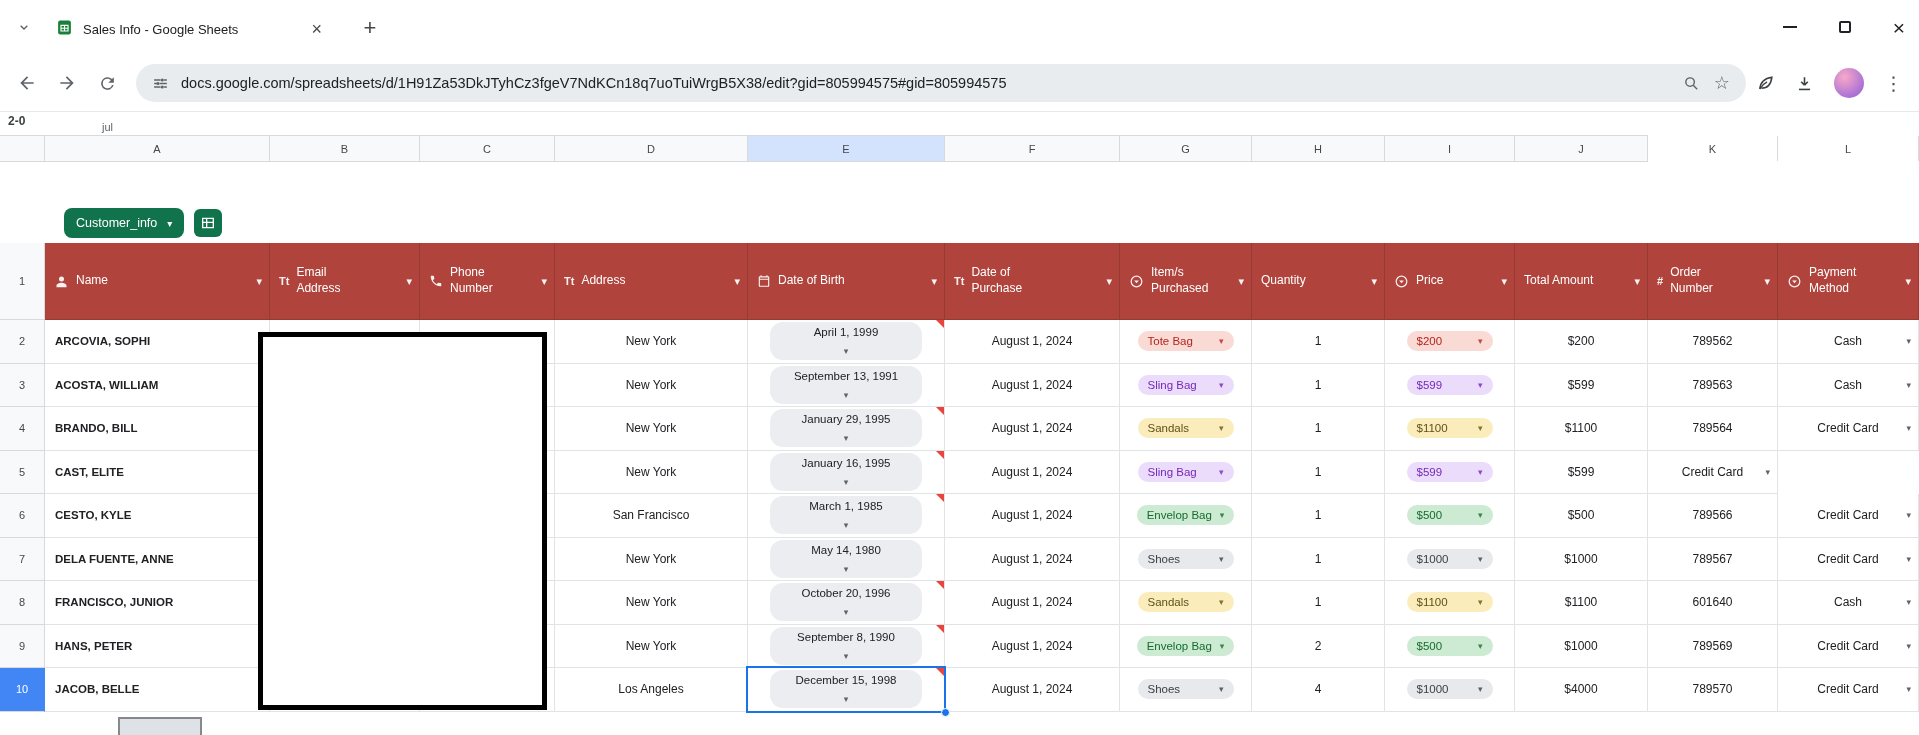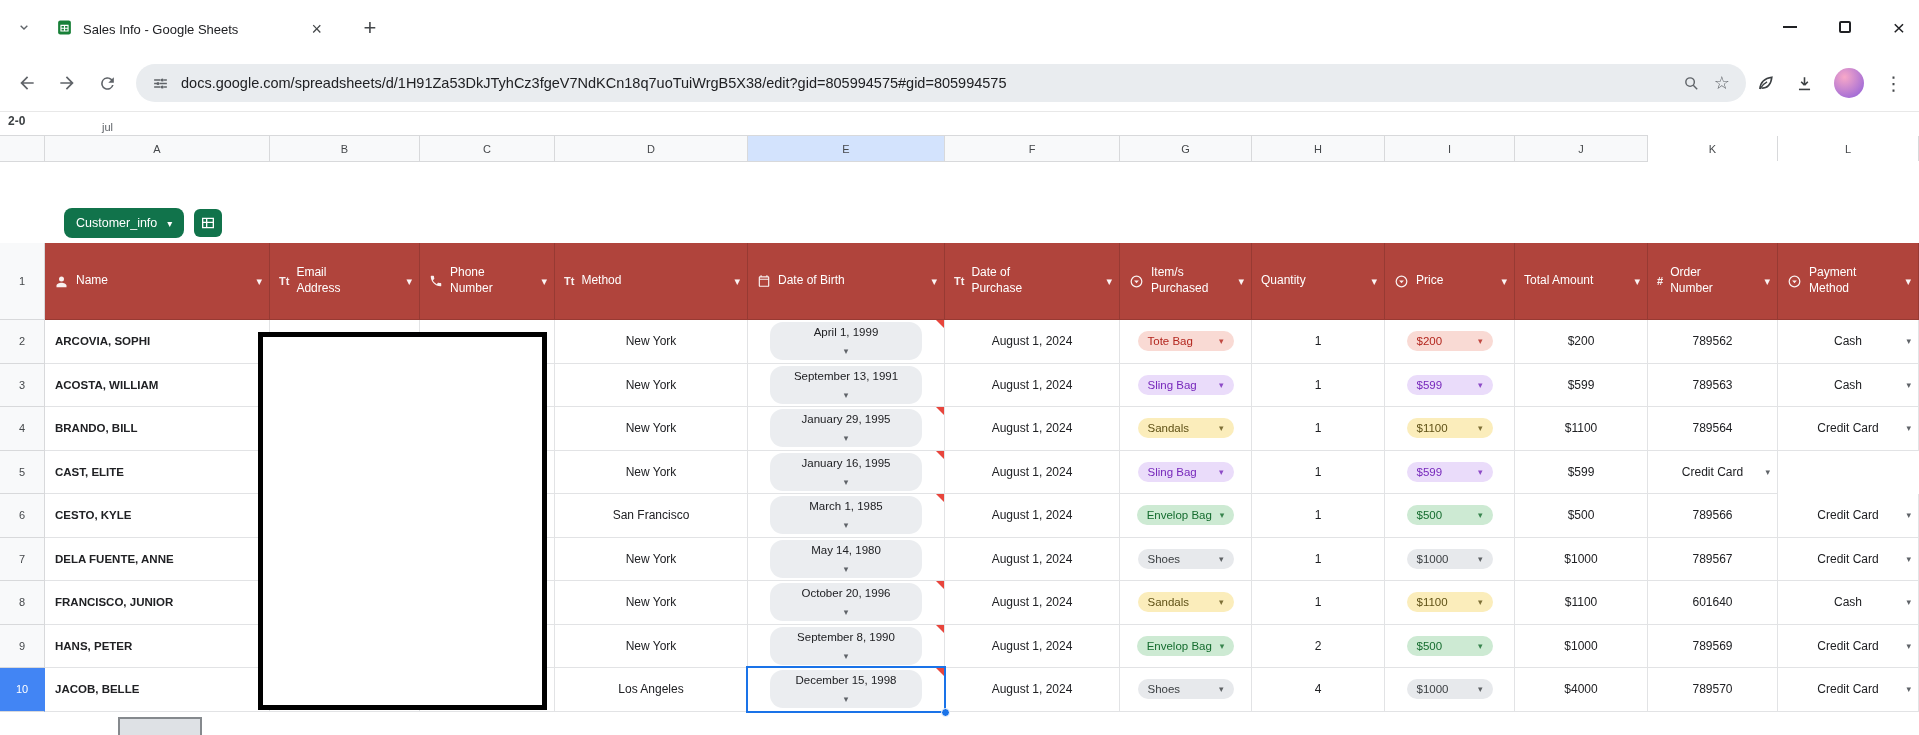--- a/index.html
+++ b/index.html
@@ -239,21 +239,21 @@
               <path fill="currentColor" d="M6.6 10.8c1.4 2.8 3.8 5.1 6.6 6.6l2.2-2.2c.3-.3.7-.4 1-.2 1.1.4 2.3.6 3.6.6.6 0 1 .4 1 1V20c0 .6-.4 1-1 1C10.6 21 3 13.4 3 4c0-.6.4-1 1-1h3.5c.6 0 1 .4 1 1 0 1.2.2 2.4.6 3.6.1.3 0 .7-.2 1L6.6 10.8z"></path>
             </svg>
           </span>
           <span class="hdr-label narrow">Phone Number</span>
           <span class="hdr-chev">▾</span>
         </div>
         <div class="header-cell">
           <span class="hdr-icon">
             <span class="tticon">Tt</span>
           </span>
-          <span class="hdr-label">Method</span>
+          <span class="hdr-label">Address</span>
           <span class="hdr-chev">▾</span>
         </div>
         <div class="header-cell">
           <span class="hdr-icon">
             <svg width="14" height="14" viewBox="0 0 24 24">
               <path fill="currentColor" d="M19 4h-1V2h-2v2H8V2H6v2H5a2 2 0 0 0-2 2v14a2 2 0 0 0 2 2h14a2 2 0 0 0 2-2V6a2 2 0 0 0-2-2zm0 16H5V10h14v10zM19 8H5V6h14v2z"></path>
             </svg>
           </span>
           <span class="hdr-label">Date of Birth</span>
           <span class="hdr-chev">▾</span>

